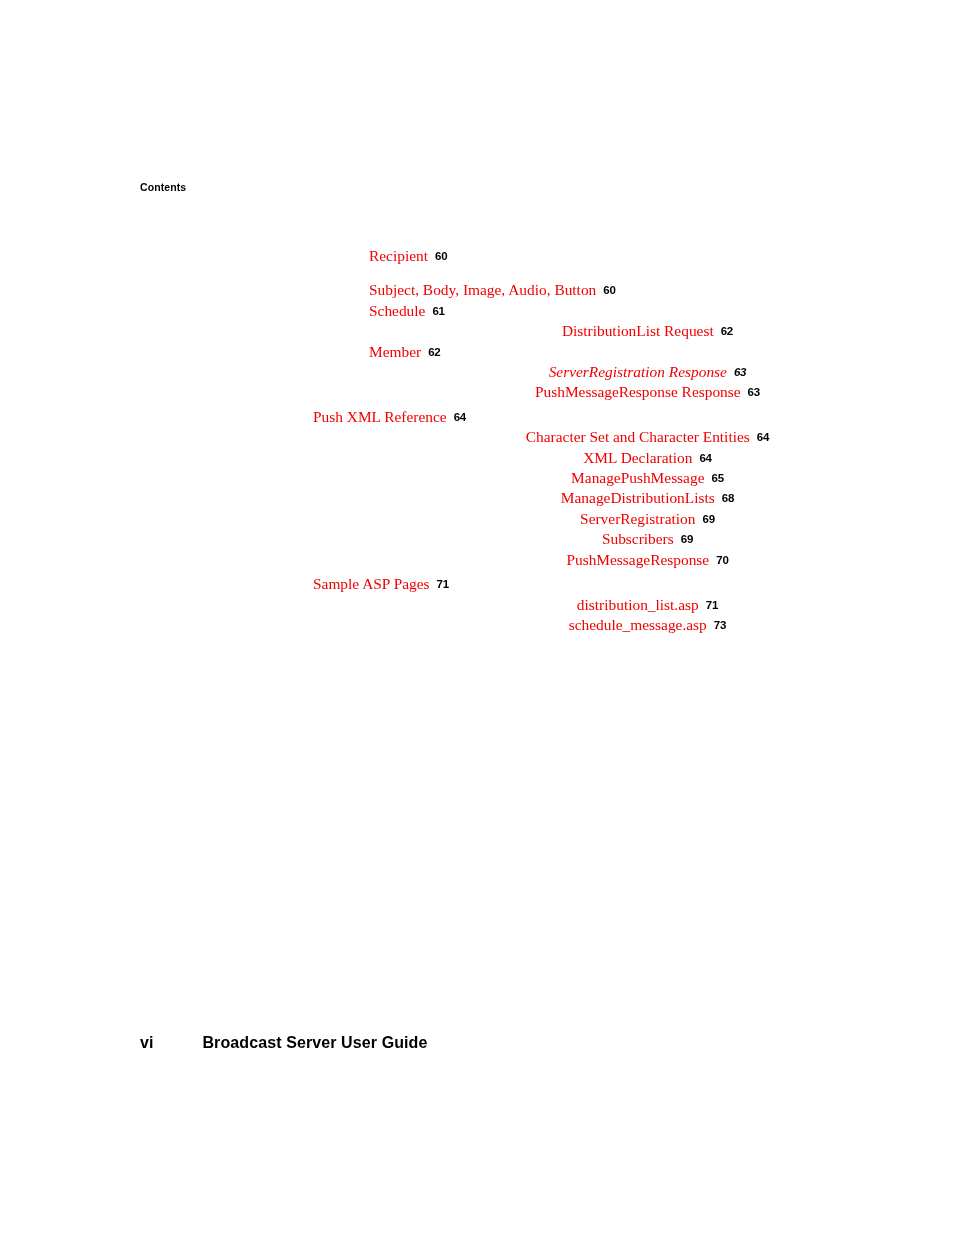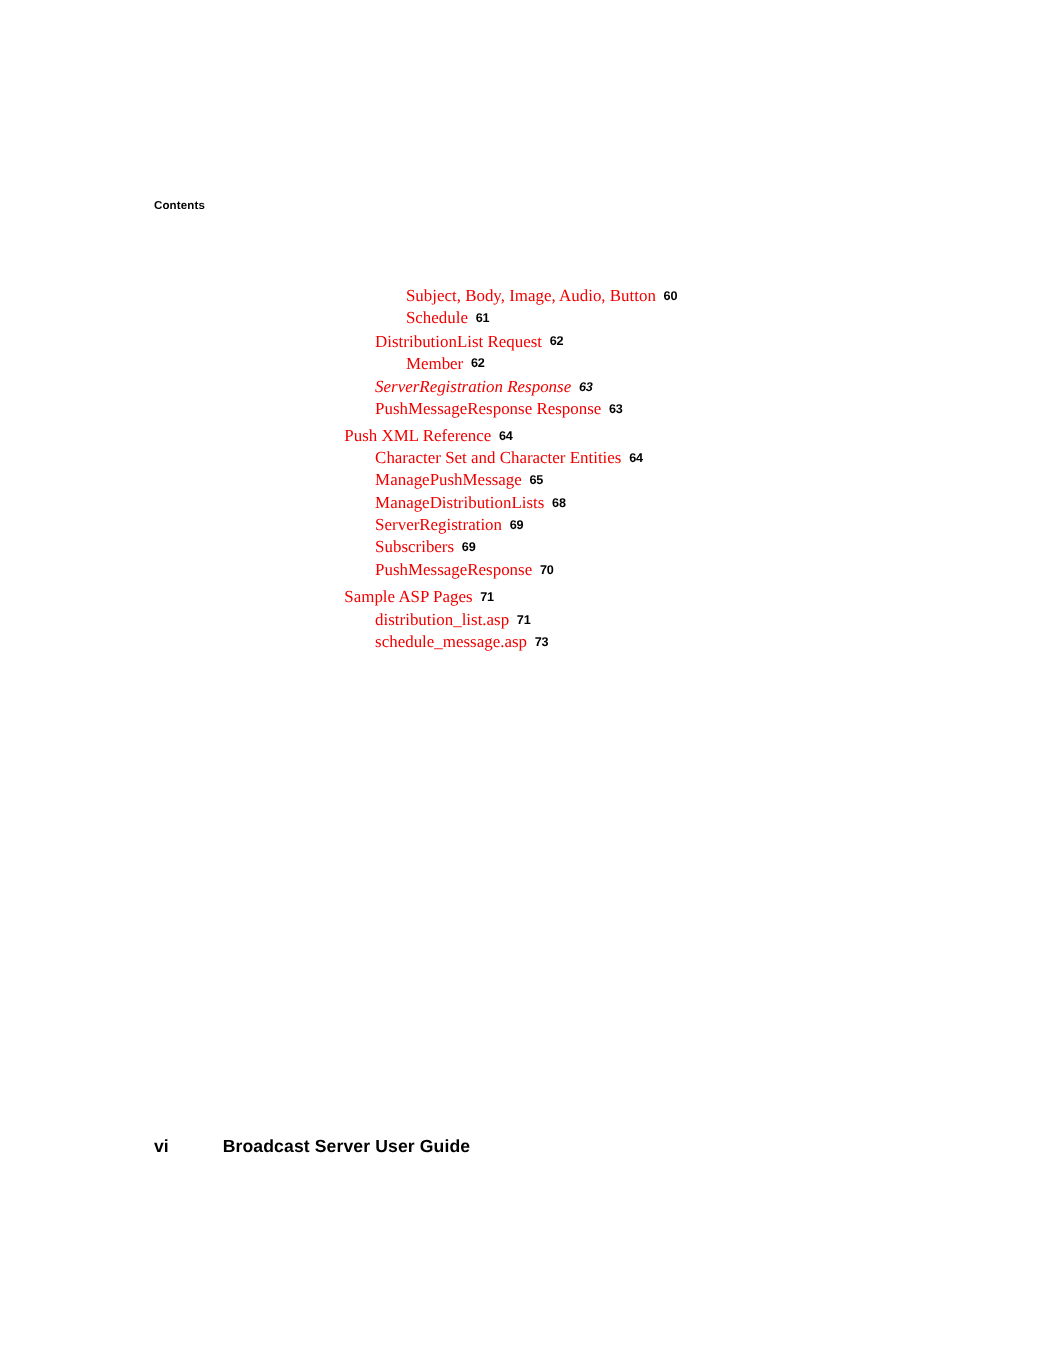--- a/index.html
+++ b/index.html
@@ -38,21 +38,21 @@
   .toc-entry {
     display: block;
     white-space: nowrap;
     height: 20.4px;
     line-height: 20.4px;
     font-family: "Liberation Serif", serif;
     color: #f00000;
     font-size: 15.4px;
   }
   .toc-entry.lvl-1 { padding-left: 313px; }
-  .toc-entry.lvl-2 { padding-left: 341px; }
+  .toc-entry.lvl-2 { padding-left: 341px; text-align: center; }
   .toc-entry.lvl-3 { padding-left: 369px; }
 
   .toc-entry.group-start { margin-top: 4.2px; }
 
   .toc-title {
     color: #f00000;
   }
   .toc-page {
     font-family: "Liberation Sans", sans-serif;
     font-size: 11.5px;
@@ -84,28 +84,30 @@
   }
 </style>
 </head>
 <body>
 
 <div class="page">
 
   <div class="running-header">Contents</div>
 
   <div class="toc">
+      <a class="toc-entry lvl-3" href="#" style="text-decoration: none;"><span class="toc-title">Recipient</span><span class="toc-page">60</span></a>
       <a class="toc-entry lvl-3" href="#" style="text-decoration: none; margin-top: 14px;"><span class="toc-title">Subject, Body, Image, Audio, Button</span><span class="toc-page">60</span></a>
       <a class="toc-entry lvl-3" href="#" style="text-decoration: none;"><span class="toc-title">Schedule</span><span class="toc-page">61</span></a>
       <a class="toc-entry lvl-2" href="#" style="text-decoration: none;"><span class="toc-title">DistributionList Request</span><span class="toc-page">62</span></a>
       <a class="toc-entry lvl-3" href="#" style="text-decoration: none;"><span class="toc-title">Member</span><span class="toc-page">62</span></a>
       <a class="toc-entry lvl-2" href="#" style="text-decoration: none; font-style: italic;"><span class="toc-title">ServerRegistration Response</span><span class="toc-page">63</span></a>
       <a class="toc-entry lvl-2" href="#" style="text-decoration: none;"><span class="toc-title">PushMessageResponse Response</span><span class="toc-page">63</span></a>
       <a class="toc-entry lvl-1 group-start" href="#" style="text-decoration: none;"><span class="toc-title">Push XML Reference</span><span class="toc-page">64</span></a>
       <a class="toc-entry lvl-2" href="#" style="text-decoration: none;"><span class="toc-title">Character Set and Character Entities</span><span class="toc-page">64</span></a>
+      <a class="toc-entry lvl-2" href="#" style="text-decoration: none;"><span class="toc-title">XML Declaration</span><span class="toc-page">64</span></a>
       <a class="toc-entry lvl-2" href="#" style="text-decoration: none;"><span class="toc-title">ManagePushMessage</span><span class="toc-page">65</span></a>
       <a class="toc-entry lvl-2" href="#" style="text-decoration: none;"><span class="toc-title">ManageDistributionLists</span><span class="toc-page">68</span></a>
       <a class="toc-entry lvl-2" href="#" style="text-decoration: none;"><span class="toc-title">ServerRegistration</span><span class="toc-page">69</span></a>
       <a class="toc-entry lvl-2" href="#" style="text-decoration: none;"><span class="toc-title">Subscribers</span><span class="toc-page">69</span></a>
       <a class="toc-entry lvl-2" href="#" style="text-decoration: none;"><span class="toc-title">PushMessageResponse</span><span class="toc-page">70</span></a>
       <a class="toc-entry lvl-1 group-start" href="#" style="text-decoration: none;"><span class="toc-title">Sample ASP Pages</span><span class="toc-page">71</span></a>
       <a class="toc-entry lvl-2" href="#" style="text-decoration: none;"><span class="toc-title">distribution_list.asp</span><span class="toc-page">71</span></a>
       <a class="toc-entry lvl-2" href="#" style="text-decoration: none;"><span class="toc-title">schedule_message.asp</span><span class="toc-page">73</span></a>
     </div>
 

